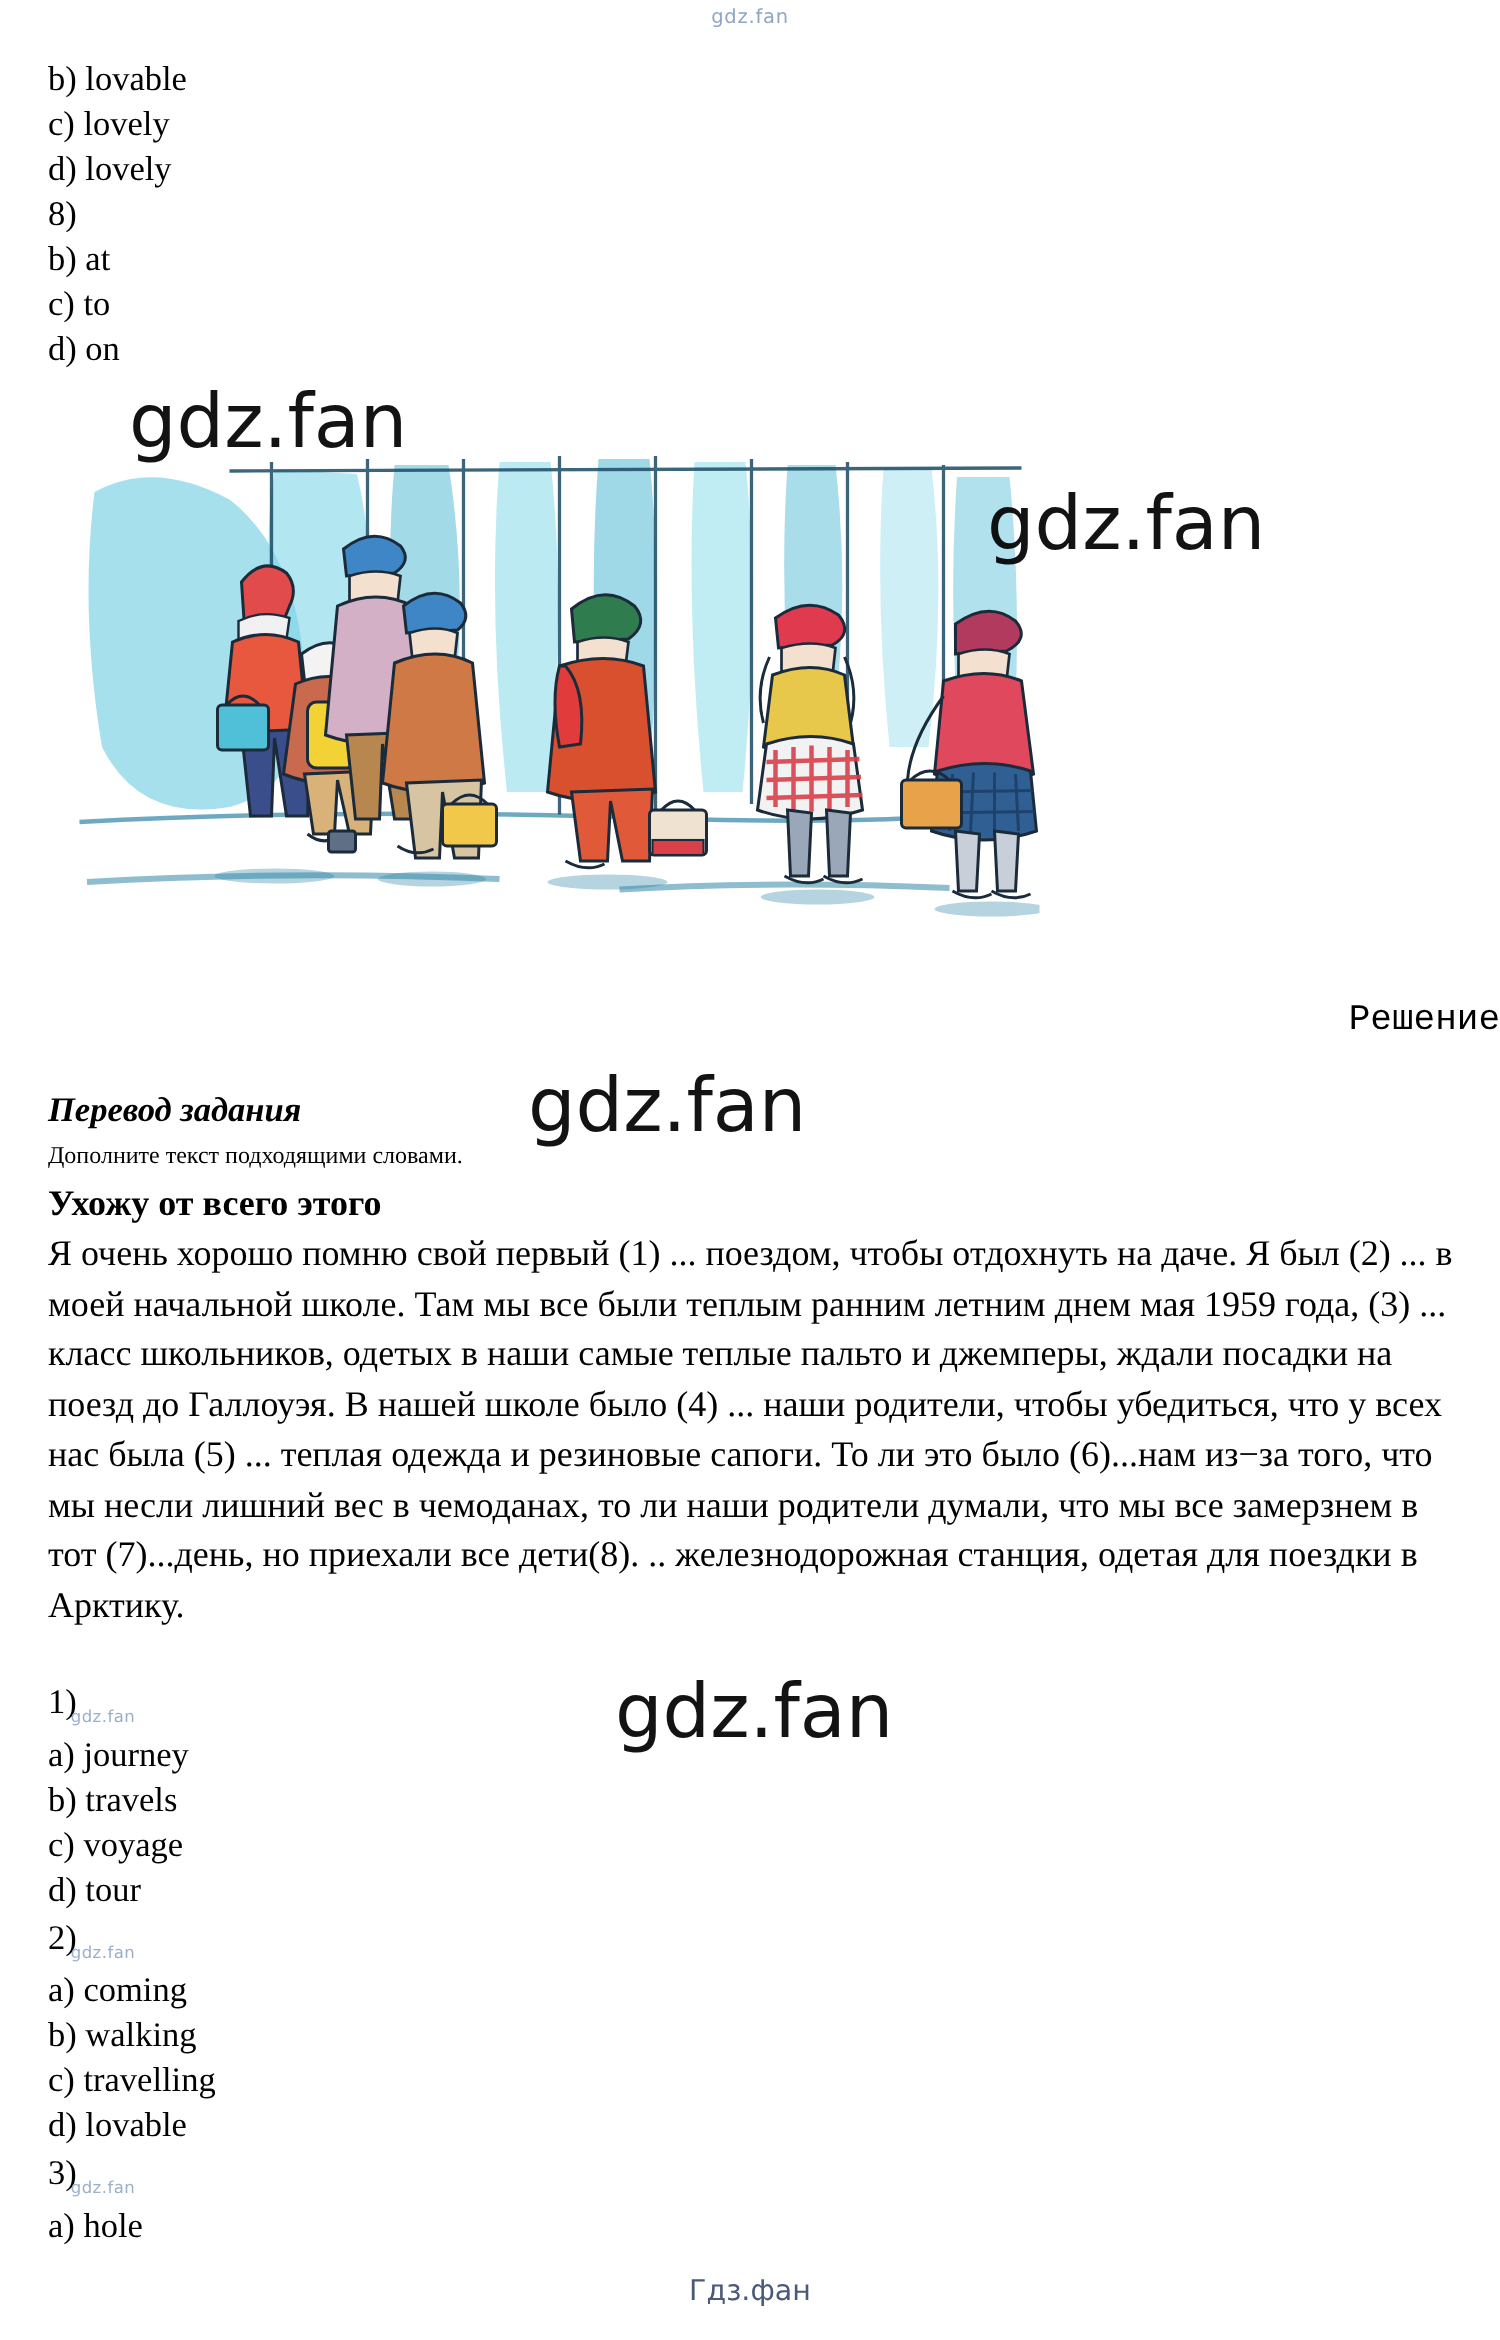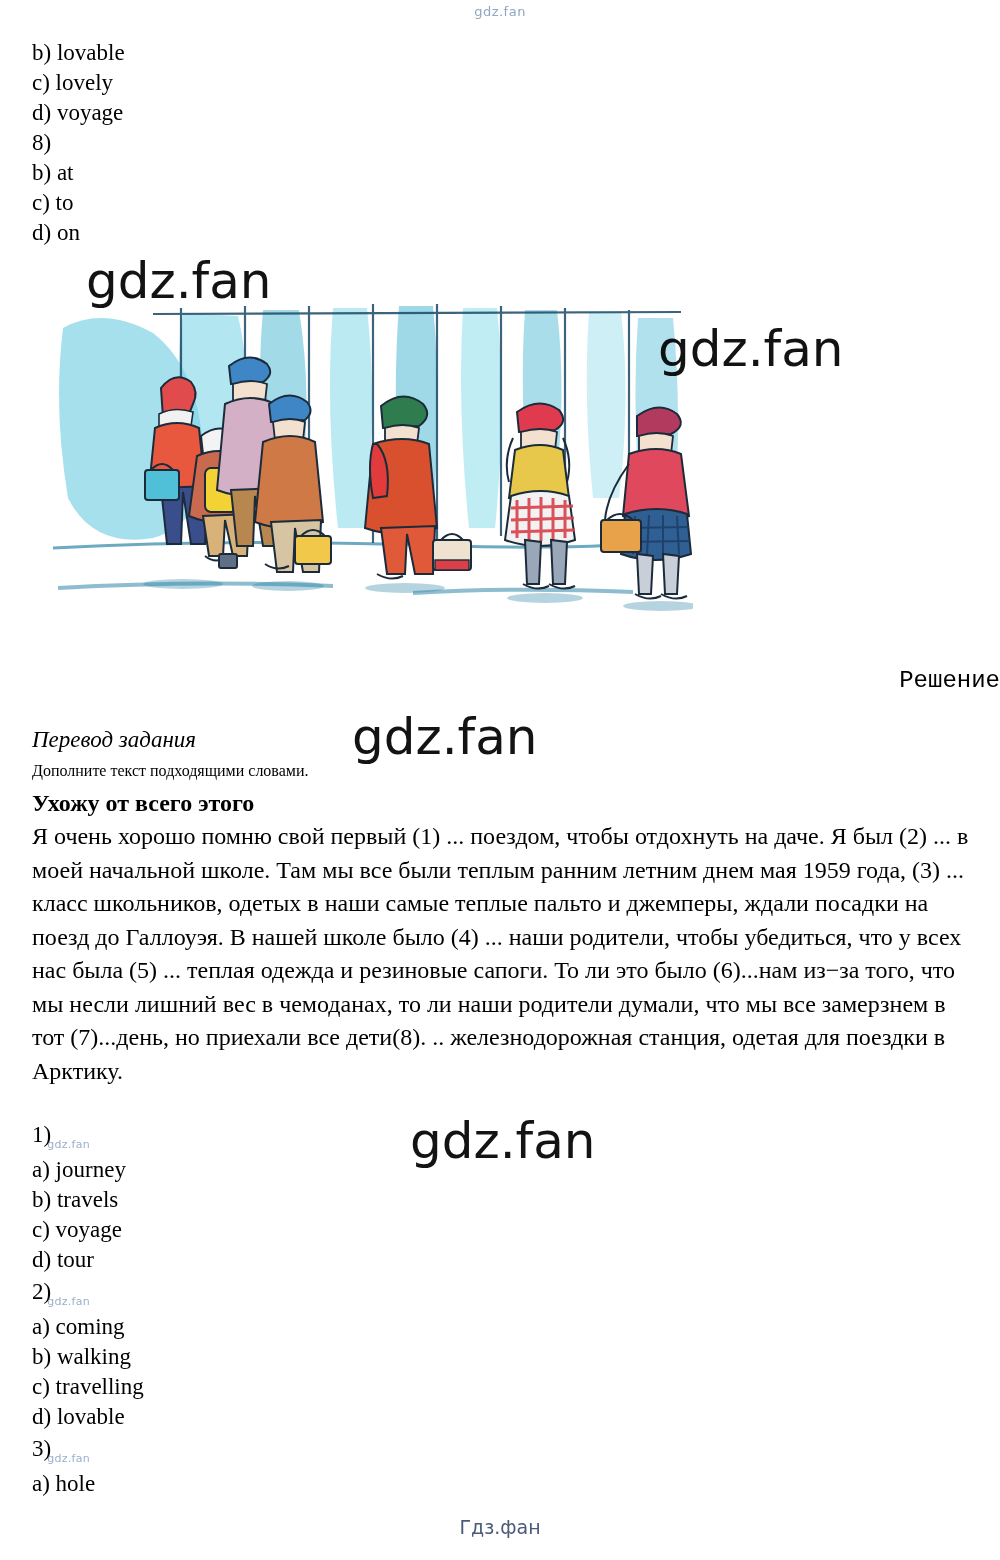--- a/index.html
+++ b/index.html
@@ -70,21 +70,21 @@
     font-family: Liberation Mono, monospace;
   }
   .body-block {
     position: absolute;
     left: 32px;
     top: 725px;
     width: 950px;
   }
   .ital-bold {
     font-style: italic;
-    font-weight: normal;
+    font-weight: bold;
     font-size: 23px;
     line-height: 30px;
   }
   .plain {
     font-size: 16px;
     line-height: 31px;
   }
   .bold {
     font-weight: bold;
     font-size: 24px;
@@ -144,21 +144,21 @@
 </head>
 <body>
 
 <div class="page">
 
   <div class="top-watermark">gdz.fan</div>
 
   <div class="content">
     <div class="opt-line">b) lovable</div>
     <div class="opt-line">c) lovely</div>
-    <div class="opt-line">d) voyage</div>
+    <div class="opt-line">d) lovely</div>
     <div class="num-line">8)</div>
     <div class="opt-line">b) at</div>
     <div class="opt-line">c) to</div>
     <div class="opt-line">d) on</div>
   </div>
 
   <div class="illo-wrap">
     <svg class="illo" viewBox="0 0 660 345" xmlns="http://www.w3.org/2000/svg">
 
       <rect x="0" y="0" width="660" height="345" fill="#ffffff"></rect>

